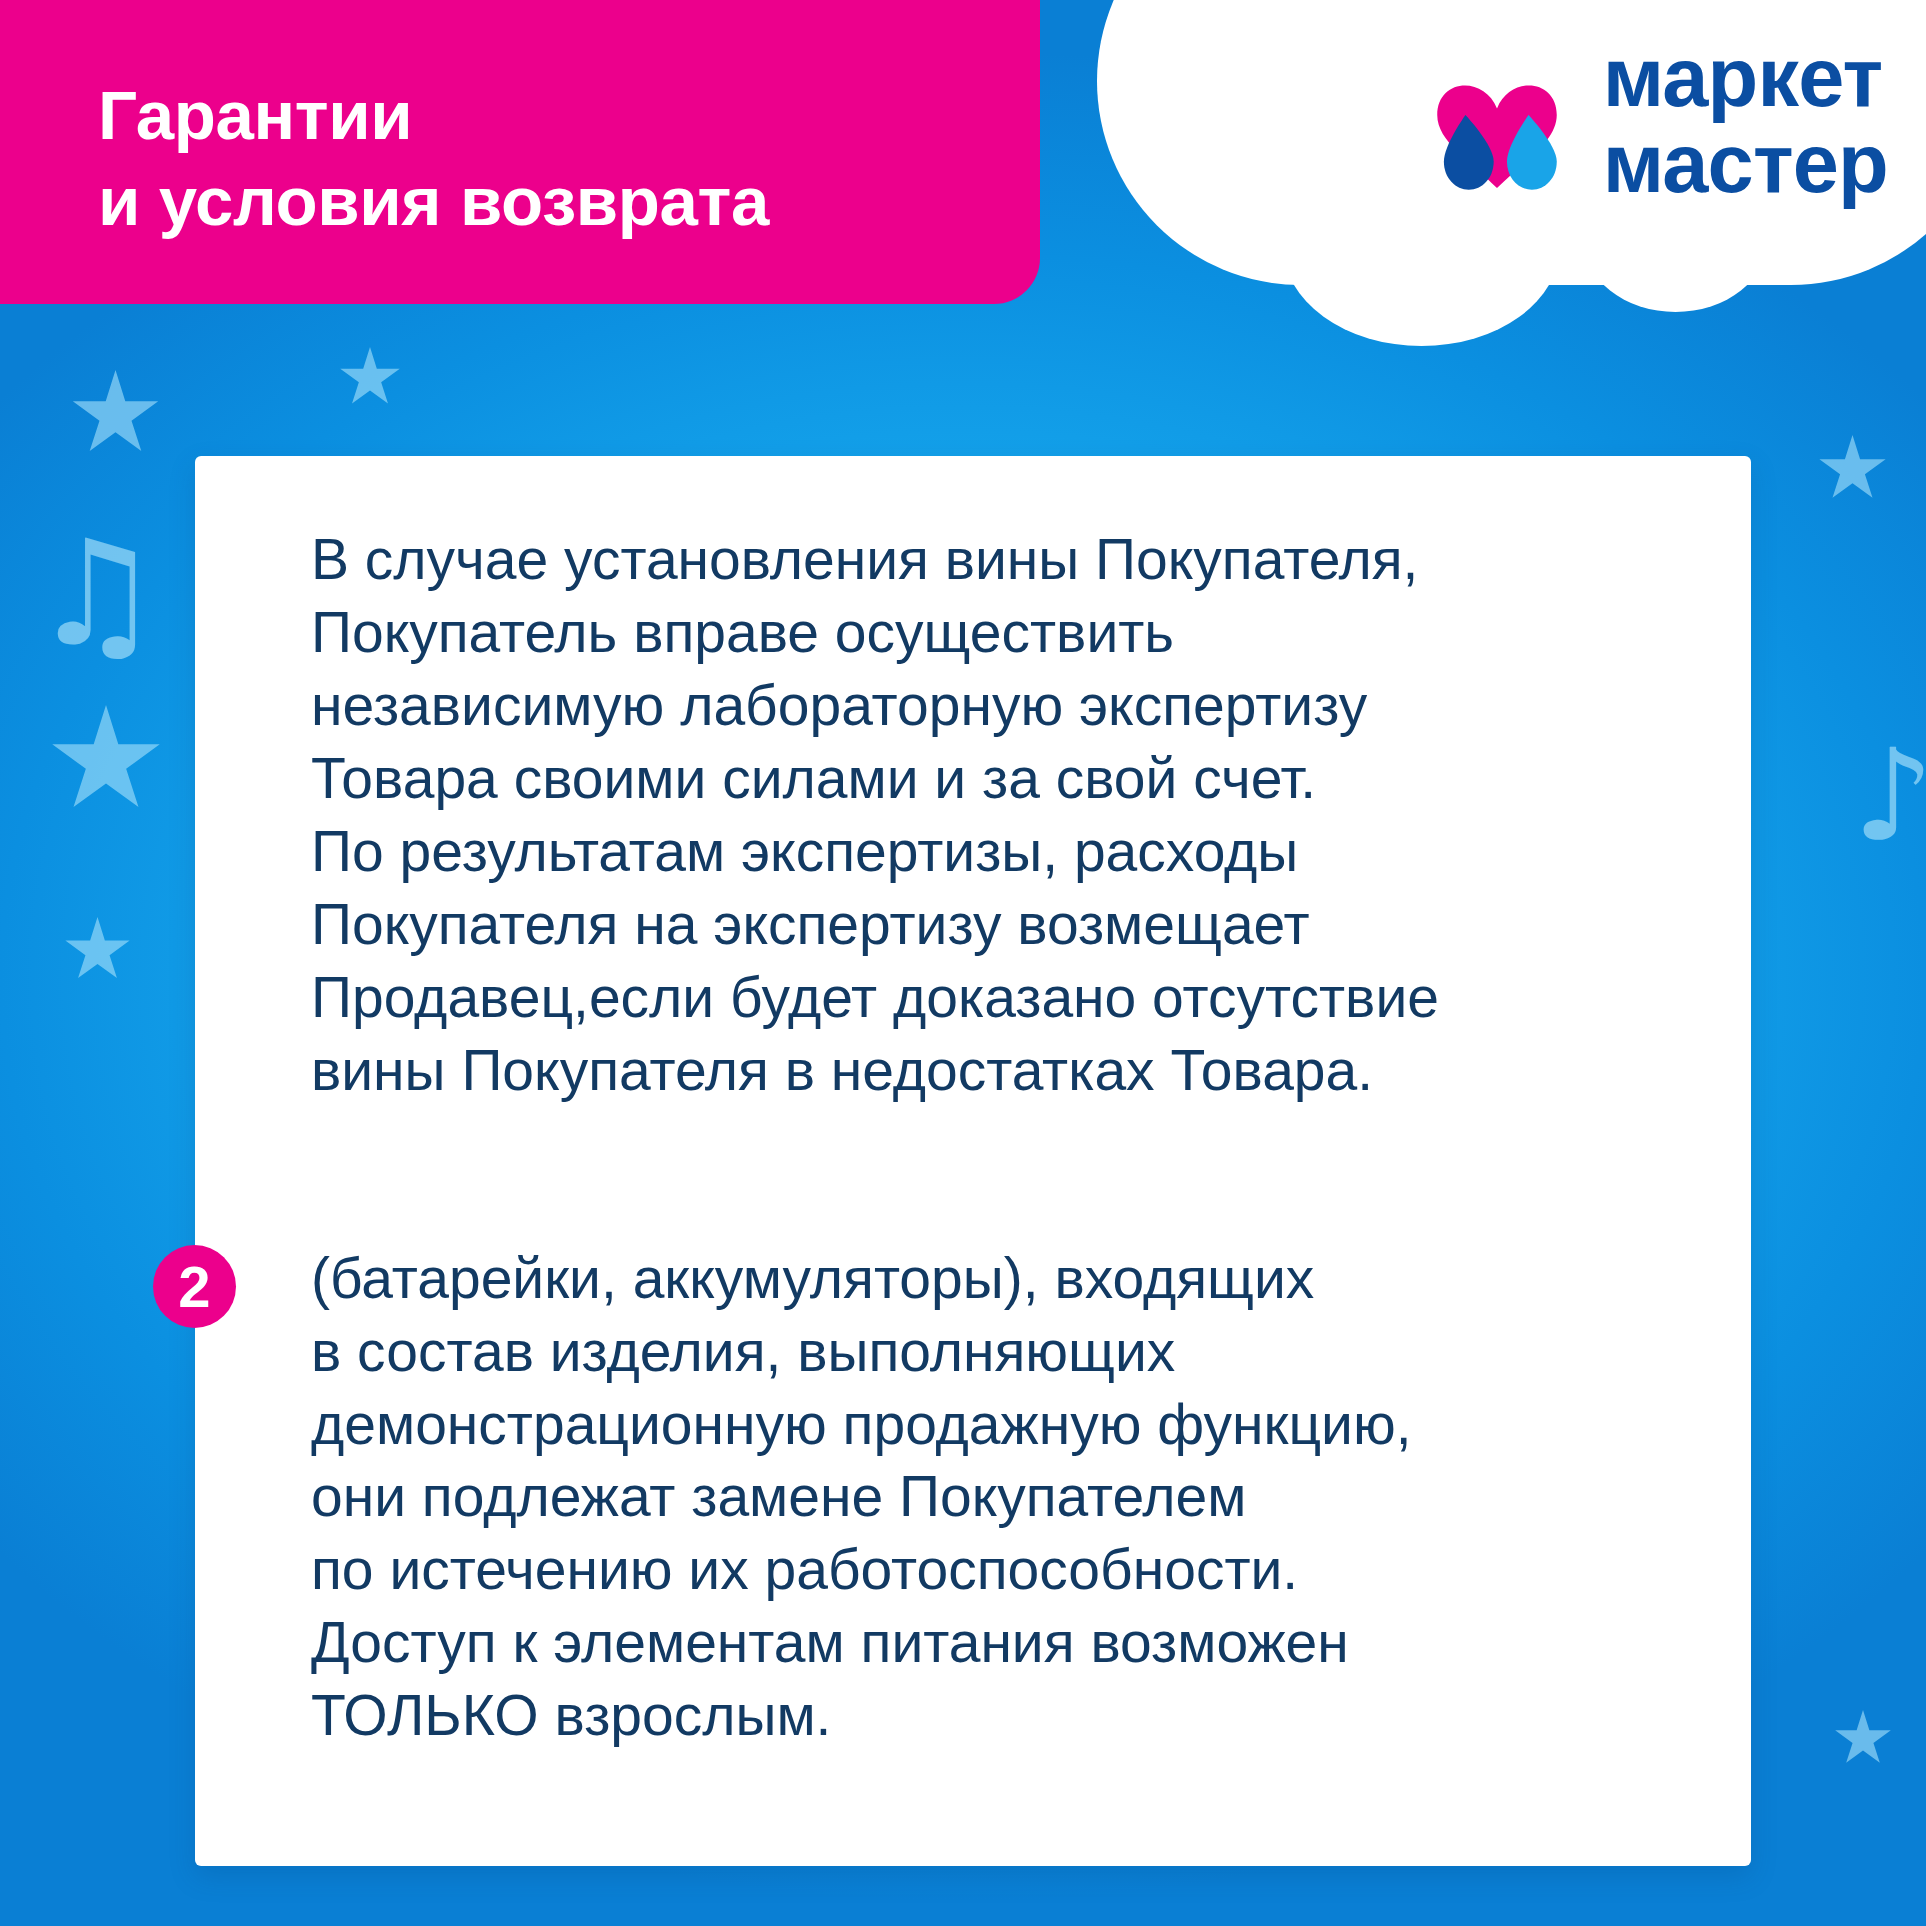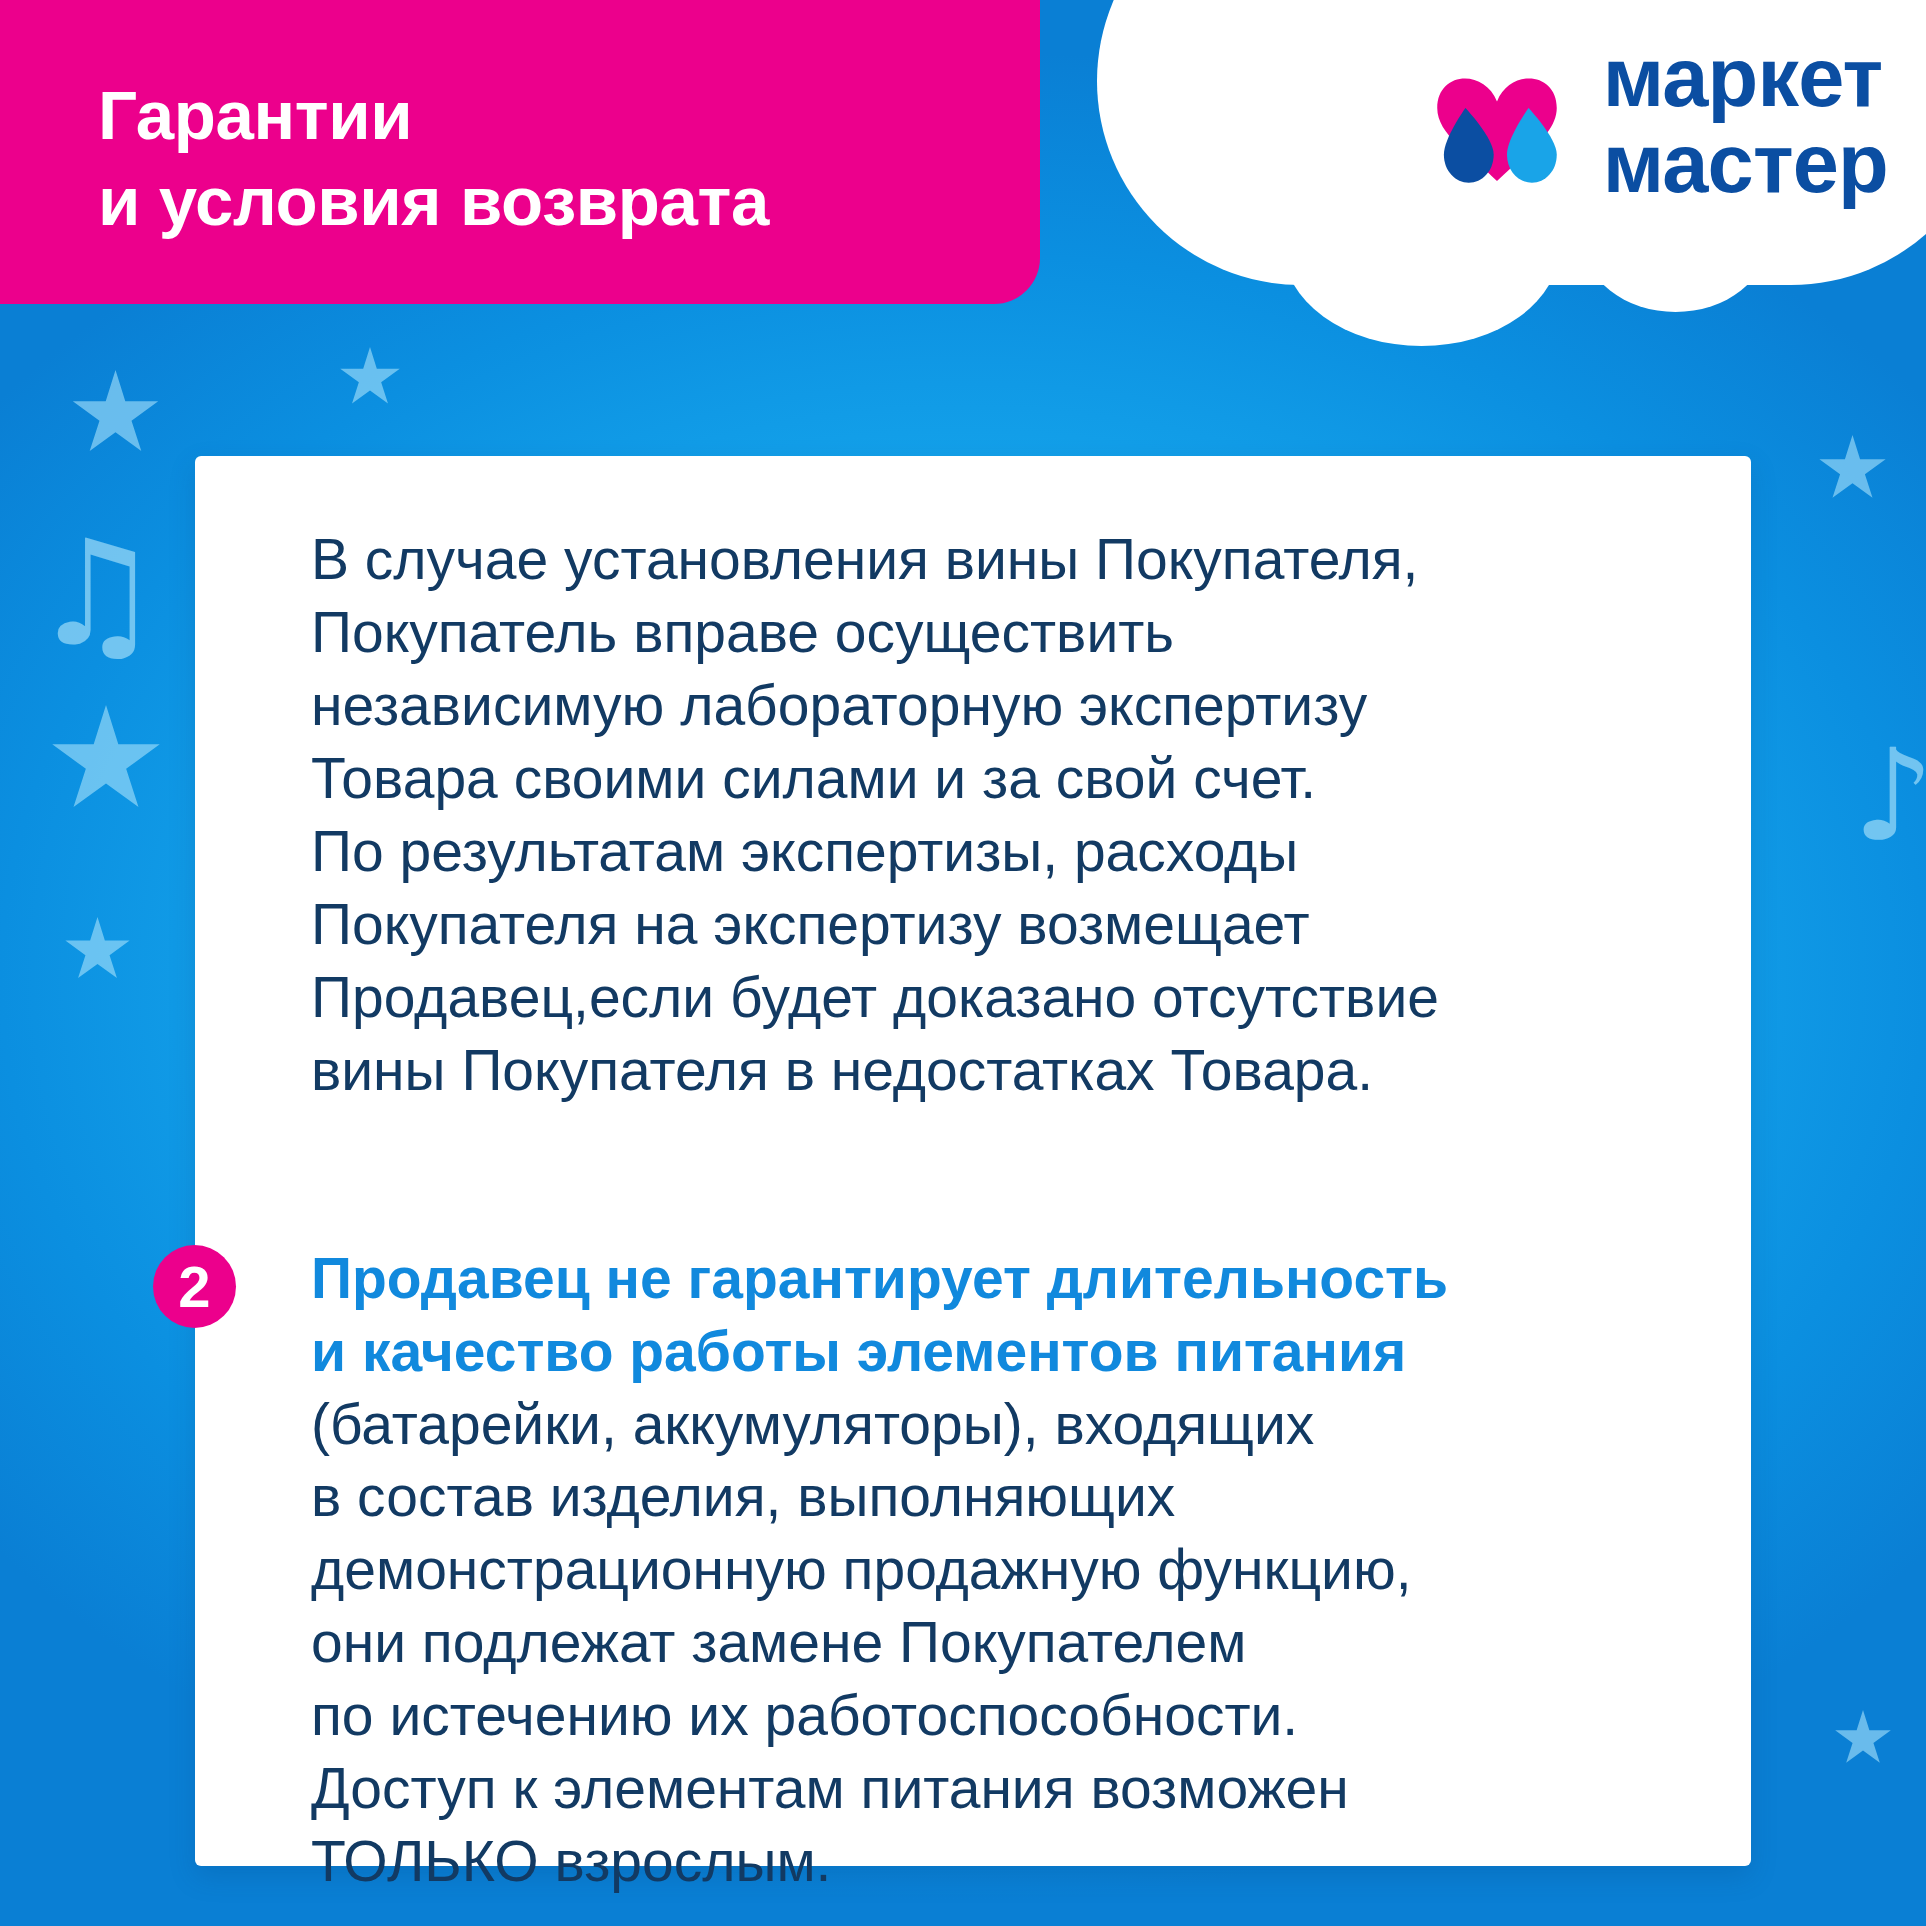--- a/index.html
+++ b/index.html
@@ -90,21 +90,21 @@
     width: 185px;
     height: 146px;
     background: #ffffff;
     border-radius: 50%;
   }
   .logo-wrap {
     position: absolute;
     top: 35px;
     right: 65px;
     display: flex;
-    align-items: flex-start;
+    align-items: flex-end;
     gap: 23px;
   }
   .logo-mark {
     width: 166px;
     height: 166px;
     position: relative;
   }
   .logo-text {
     color: #0b4ea2;
     font-size: 83px;
@@ -213,22 +213,20 @@
 Покупатель вправе осуществить
 независимую лабораторную экспертизу
 Товара своими силами и за свой счет.
 По результатам экспертизы, расходы
 Покупателя на экспертизу возмещает
 Продавец,если будет доказано отсутствие
 вины Покупателя в недостатках Товара.</div>
 
       <div class="block2">
         <div class="badge">2</div>
-        <div class="para-accent">Продавец не гарантирует длительность
-и качество работы элементов питания</div>
         <div class="para">(батарейки, аккумуляторы), входящих
 в состав изделия, выполняющих
 демонстрационную продажную функцию,
 они подлежат замене Покупателем
 по истечению их работоспособности.
 Доступ к элементам питания возможен
 ТОЛЬКО взрослым.</div>
       </div>
     </div>
   </div>

